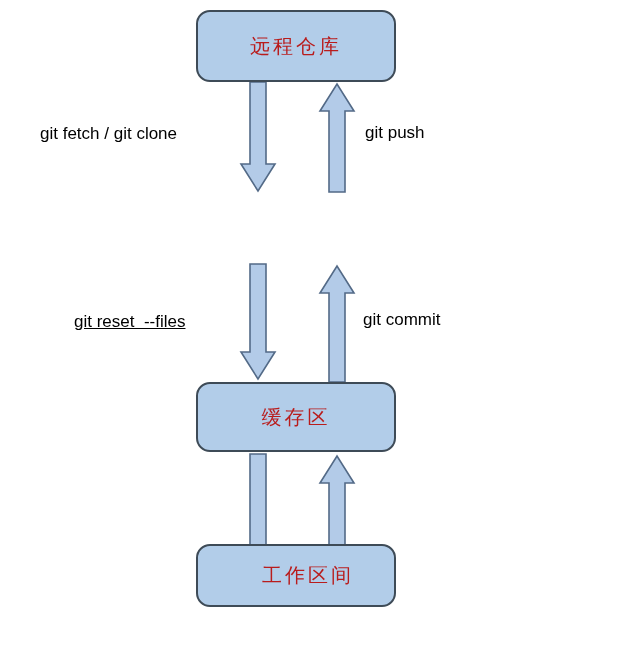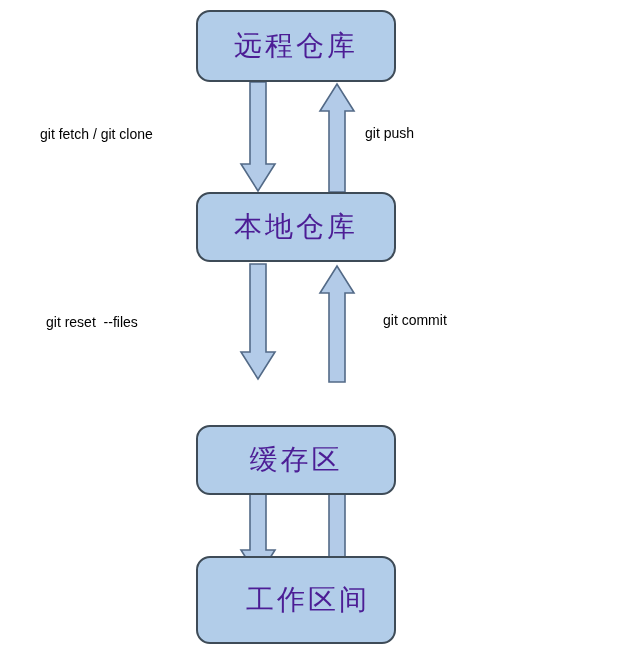--- a/index.html
+++ b/index.html
@@ -35,41 +35,41 @@
     box-sizing: border-box;
     background: var(--box-fill, #b2cde9);
     border: 2px solid var(--box-border, #3e4b57);
     border-radius: 14px;
     display: flex;
     align-items: center;
     justify-content: center;
   }
   .node-label {
     font-family: "Liberation Serif", "DejaVu Serif", serif;
-    font-size: 28px;
+    font-size: 20px;
     letter-spacing: 3px;
-    color: #4c1d95;
+    color: #b91c1c;
     white-space: nowrap;
   }
   .edge-label {
     position: absolute;
-    font-size: 14px;
+    font-size: 17px;
     line-height: 26px;
     color: #000000;
     white-space: pre;
   }
   #box-remote    { top: 10px;  height: 72px; }
   #box-local     { top: 192px; height: 70px; }
-  #box-stage     { top: 382px; height: 70px; margin-top: 43px; }
-  #box-workspace { top: 556px; height: 88px; padding-left: 24px; }
+  #box-stage     { top: 382px; height: 70px; }
+  #box-workspace { top: 544px; height: 63px; padding-left: 24px; }
 
   #label-fetch    { left: 40px;  top: 121px; }
   #label-push     { left: 357px; top: 120px; margin-left: 8px; }
-  #label-reset    { left: 46px;  top: 309px; }
-  #label-commit   { left: 363px; top: 307px; margin-left: 20px; }
+  #label-reset    { left: 74px;  top: 309px; text-decoration: underline; }
+  #label-commit   { left: 363px; top: 307px; }
   #label-checkout { left: 27px;  top: 500px; }
   #label-add      { left: 363px; top: 499px; }
 </style>
 </head>
 <body>
 
 <div id="canvas">
 
   <svg id="arrow-layer" viewBox="0 0 617 669" xmlns="http://www.w3.org/2000/svg">
 
@@ -83,23 +83,20 @@
 
     <polygon class="arrow" points="250,454 266,454 266,550 275,550 258,577 241,550 250,550"></polygon>
 
     <polygon class="arrow" points="329,580 329,483 320,483 337,456 354,483 345,483 345,580"></polygon>
   </svg>
 
   <div id="box-remote" class="node-box">
     <span class="node-label">远程仓库</span>
   </div>
 
-  <div id="box-local" class="node-box">
-    <span class="node-label">本地仓库</span>
-  </div>
 
   <div id="box-stage" class="node-box">
     <span class="node-label">缓存区</span>
   </div>
 
   <div id="box-workspace" class="node-box">
     <span class="node-label">工作区间</span>
   </div>
 
   <div id="label-fetch" class="edge-label">git fetch / git clone</div>

